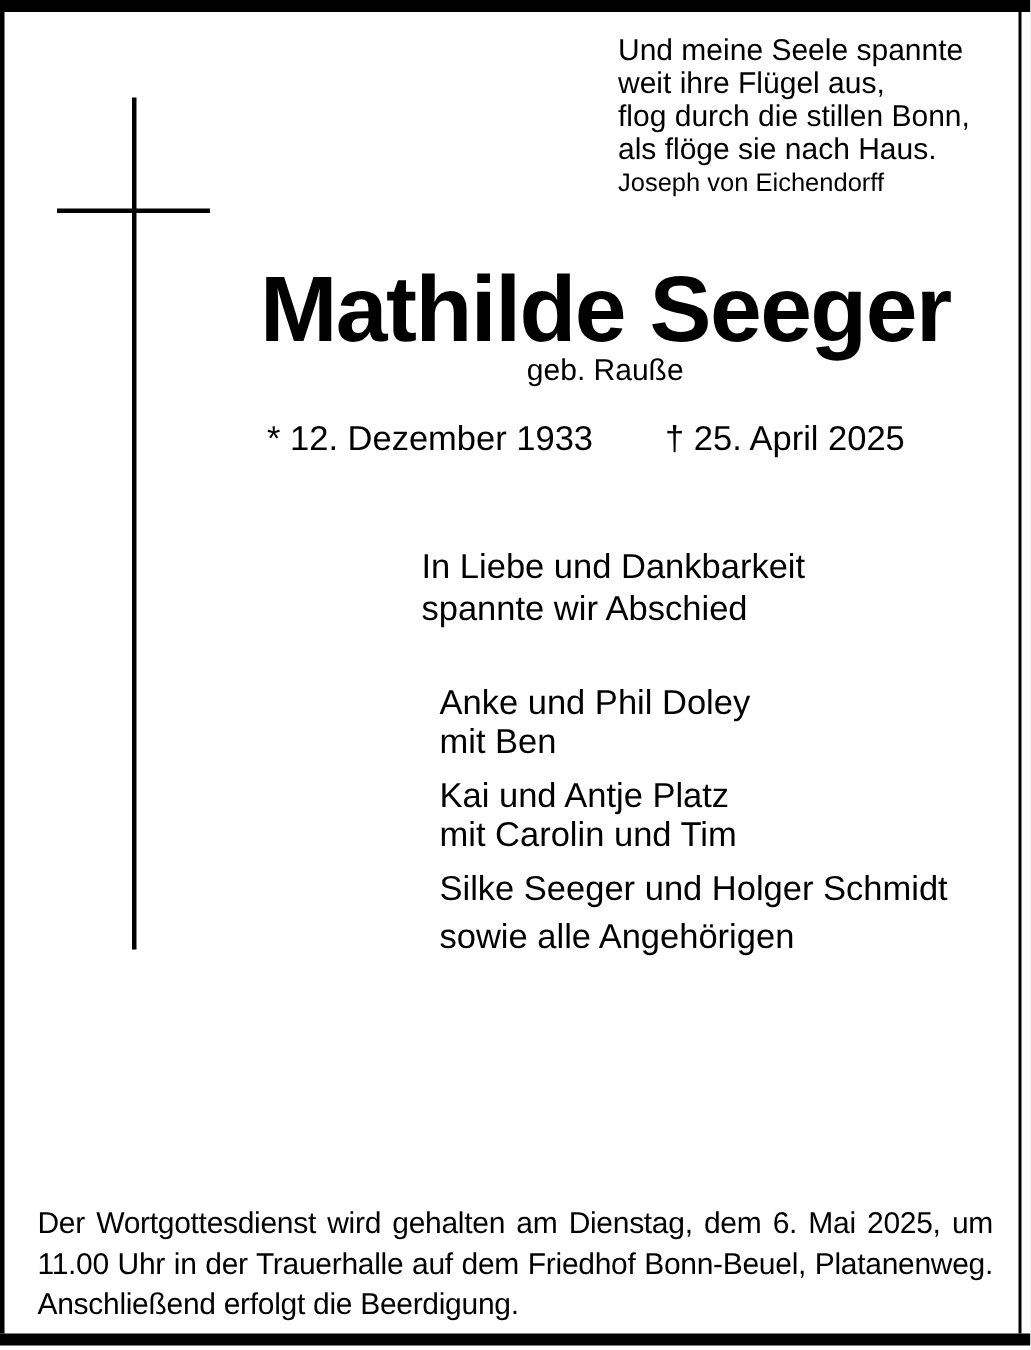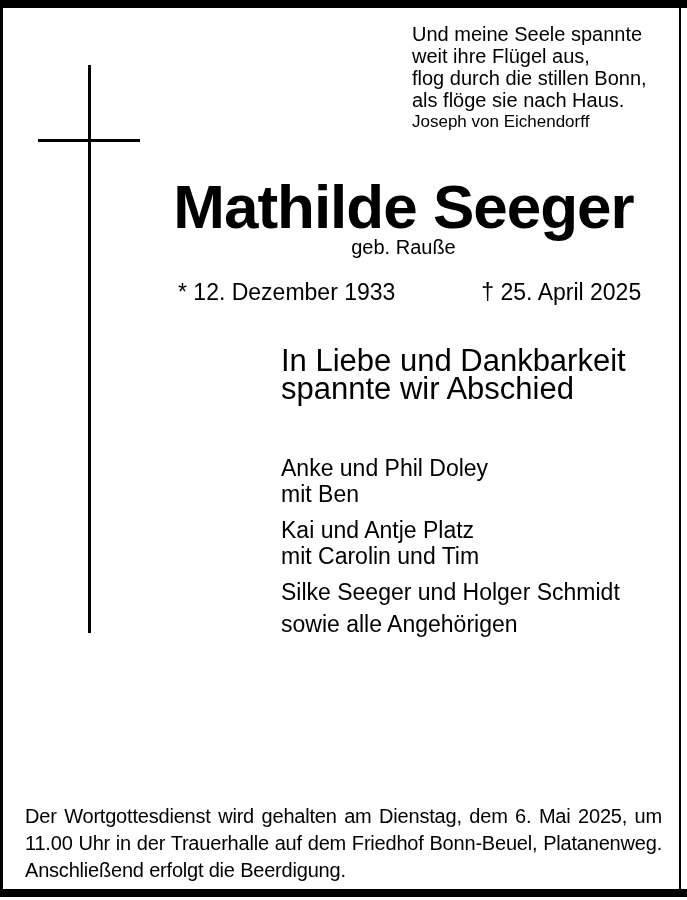--- a/index.html
+++ b/index.html
@@ -38,27 +38,27 @@
     letter-spacing: -1px;
     white-space: nowrap;
   }
   .maiden-name {
     left: 110px; top: 236px; width: 587px;
     text-align: center;
     font-size: 20px; line-height: 22px;
   }
 
   
-  .dates-row { left: 178px; top: 279px; display: flex; gap: 86px; font-size: 23px; line-height: 26px; white-space: nowrap; align-items: flex-end; }
+  .dates-row { left: 178px; top: 279px; display: flex; gap: 48px; font-size: 23px; line-height: 26px; white-space: nowrap; align-items: flex-end; }
 
   
-  .farewell { left: 281px; top: 347px; font-size: 31px; line-height: 28px; }
+  .farewell { left: 281px; top: 363px; font-size: 23px; line-height: 28px; }
 
   
-  .mourners { left: 281px; top: 455px; font-size: 23px; line-height: 26px; }
+  .mourners { left: 293px; top: 455px; font-size: 23px; line-height: 26px; }
   .mourner-entry.gap-lg { margin-top: 10px; }
   .mourner-entry.gap-sm { margin-top: 6px; }
 
   
   .funeral-address { left: 25px; top: 696px; font-size: 22px; line-height: 28px; }
 
   
   .service-info { left: 25px; top: 803px; width: 637px; font-size: 20px; line-height: 27px; letter-spacing: -0.2px; }
   .service-info .justified { text-align: justify; text-align-last: justify; }
 </style>

